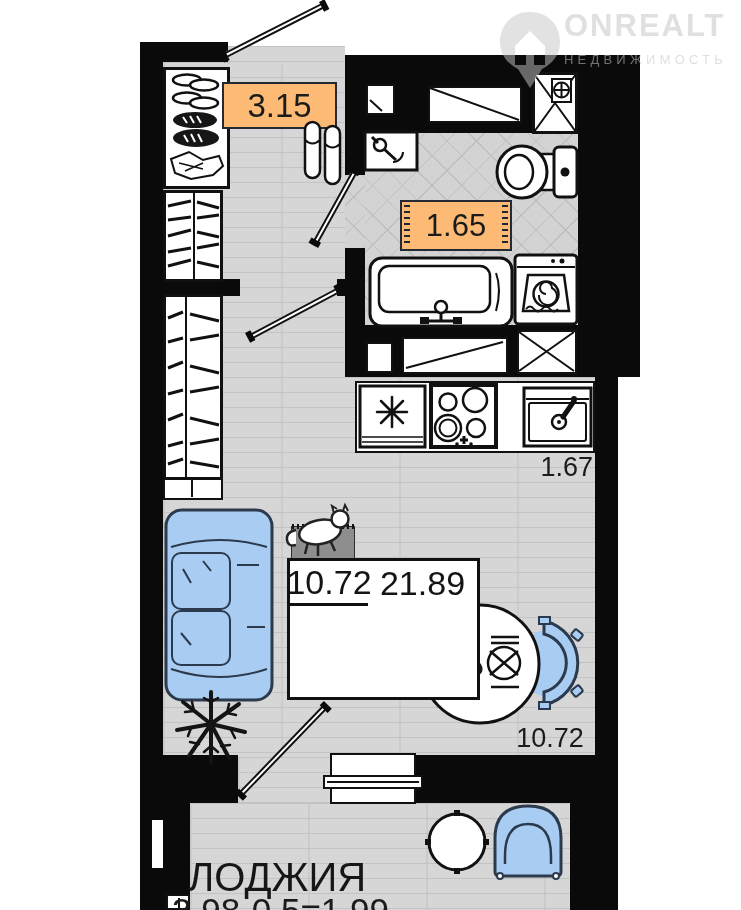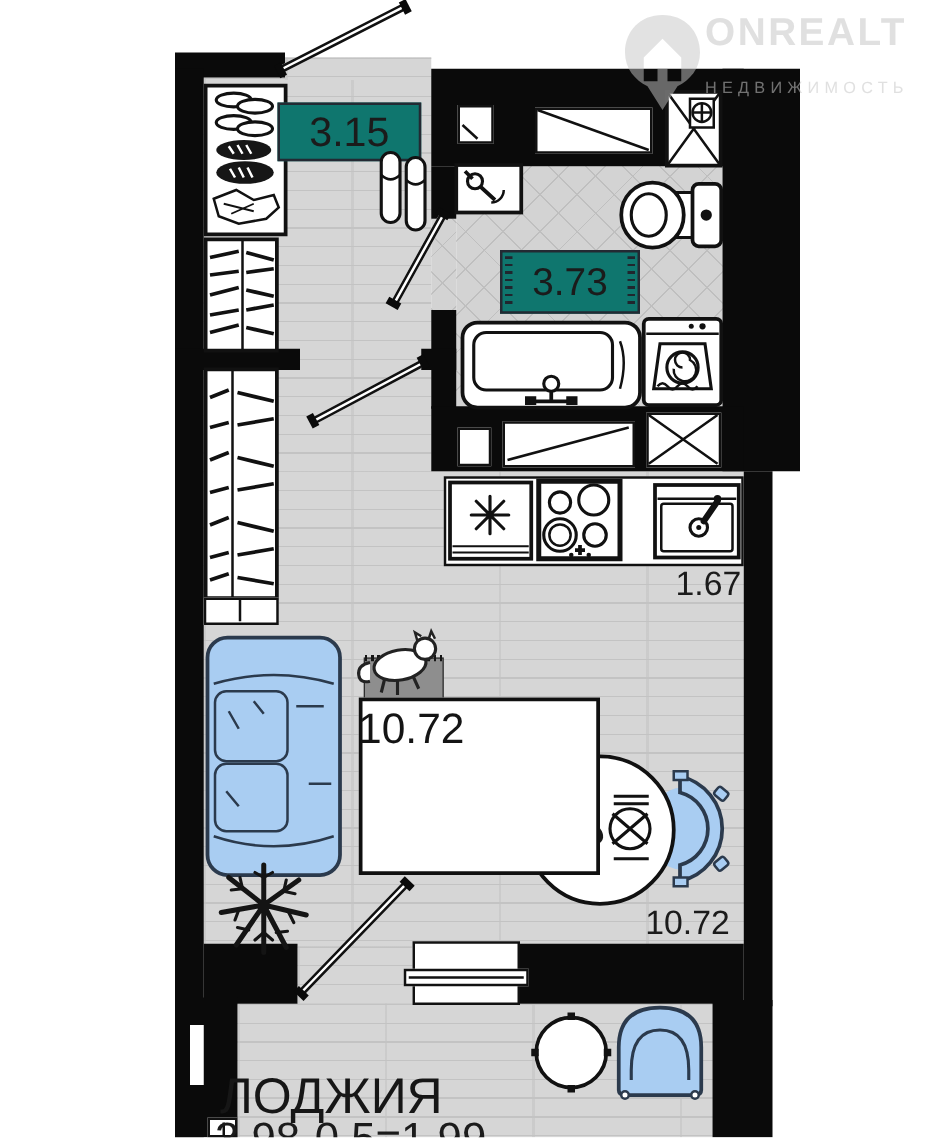--- a/index.html
+++ b/index.html
@@ -7,21 +7,21 @@
         font-family:"Liberation Sans",sans-serif;color:#161616}
   .abs{position:absolute}
   .wall{position:absolute;background:#0a0a0a}
   .floor{position:absolute;background-color:#d6d6d6;
      background-image:repeating-linear-gradient(180deg,#c3c3c3 0 1px,transparent 1px 15px),
                       repeating-linear-gradient(90deg,rgba(0,0,0,.05) 0 2px,transparent 2px 118px)}
   .floorD{position:absolute;background-color:#d3d3d3;
      background-image:repeating-linear-gradient(45deg,#bfbfbf 0 1px,transparent 1px 21px),
                       repeating-linear-gradient(135deg,#bfbfbf 0 1px,transparent 1px 21px)}
   .wht{position:absolute;background:#fff;border:2.5px solid #111;box-sizing:border-box}
-  .blue{position:absolute;background:#0f766e;border:2.5px solid #232a33;box-sizing:border-box;
+  .blue{position:absolute;background:#fdba74;border:2.5px solid #232a33;box-sizing:border-box;
         display:flex;align-items:center;justify-content:center}
   .lbl{position:absolute;display:flex;align-items:center;justify-content:center;color:#1b1b1b}
   .leaf{position:absolute;background:#fff;border:2px solid #111;height:6px;box-sizing:border-box;transform-origin:2px 50%}
   .leaf:before,.leaf:after{content:"";position:absolute;top:-4px;width:6px;height:11px;background:#0a0a0a}
   .leaf:before{left:-5px}.leaf:after{right:-5px}
   .mat:before,.mat:after{content:"";position:absolute;top:3px;bottom:3px;width:6px;
         background:repeating-linear-gradient(180deg,#20262e 0 2px,transparent 2px 6px)}
   .mat:before{left:2px}.mat:after{right:2px}
   .rug{position:absolute;background:#8e8e8e;border:1.5px solid #2d2d2d;box-sizing:border-box}
   .rug:before,.rug:after{content:"";position:absolute;left:0;right:0;height:5px;
@@ -31,21 +31,21 @@
   .card{position:absolute;display:grid;grid-template-columns:78px 1fr;grid-template-rows:1fr 1fr 1fr;
         background:#fff;border:3px solid #101010;box-sizing:border-box;z-index:6}
   .card .cell{display:flex;align-items:center;justify-content:center;color:#141414}
   .card .type{grid-row:1/4;border-right:3px solid #101010;font-size:46px}
   .card .r{font-size:34px;border-bottom:3px solid #101010}
   .card .r:last-child{border-bottom:none}
   #wm{position:absolute;left:498px;top:7px;display:flex;z-index:99;pointer-events:none;
       color:rgba(198,198,198,.55)}
   .wm-txt{margin-left:2px}
   .wm-brand{font-weight:700;font-size:31px;letter-spacing:2px;line-height:1.2}
-  .wm-sub{font-size:13px;letter-spacing:4.2px;margin-top:18px}
+  .wm-sub{font-size:13px;letter-spacing:4.2px;margin-top:8px}
   svg{display:block;overflow:visible}
 </style>
 </head>
 <body>
 
 <div id="plan">
 
   <div class="floor" style="left:163px;top:62px;width:182px;height:317px"></div>
   <div class="floor" style="left:228px;top:46px;width:117px;height:18px"></div>
   <div class="floorD" style="left:345px;top:175px;width:20px;height:73px"></div>
@@ -103,21 +103,21 @@
     <path d="M30,32 a10,10 0 0 0 10,-10" stroke="#111" stroke-width="2" fill="none"></path>
   </svg>
   <svg class="abs" style="left:494px;top:142px" width="86" height="60" viewBox="0 0 86 60">
     <path d="M48,12 h16 v36 h-16 z" fill="#fff" stroke="#111" stroke-width="2.5"></path>
     <rect x="60" y="5" width="23" height="50" rx="5" fill="#fff" stroke="#111" stroke-width="3"></rect>
     <circle cx="71" cy="30" r="4.5" fill="#111"></circle>
     <ellipse cx="28" cy="30" rx="25" ry="26" fill="#fff" stroke="#111" stroke-width="3"></ellipse>
     <ellipse cx="25" cy="30" rx="14" ry="17" fill="none" stroke="#111" stroke-width="2.5"></ellipse>
   </svg>
   <div class="blue mat" style="left:400px;top:200px;width:112px;height:51px">
-    <div class="lbl" style="position:static;font-size:31px">3.73</div>
+    <div class="lbl" style="position:static;font-size:31px">1.65</div>
   </div>
   <svg class="abs" style="left:368px;top:255px" width="146" height="74" viewBox="0 0 146 74">
     <rect x="2" y="3" width="142" height="68" rx="12" fill="#fff" stroke="#111" stroke-width="3"></rect>
     <rect x="11" y="11" width="111" height="46" rx="10" fill="none" stroke="#111" stroke-width="2.5"></rect>
     <path d="M128,18 q6,16 0,38" stroke="#111" stroke-width="2" fill="none"></path>
     <circle cx="73" cy="52" r="6" fill="#fff" stroke="#111" stroke-width="2.5"></circle>
     <path d="M58,66 h30 M73,58 v8" stroke="#111" stroke-width="3"></path>
     <rect x="52" y="62" width="9" height="7" fill="#111"></rect>
       <rect x="85" y="62" width="9" height="7" fill="#111"></rect>
   </svg>
@@ -257,20 +257,21 @@
     <circle cx="63" cy="63" r="59" fill="#fff" stroke="#111" stroke-width="3"></circle>
     <circle cx="44" cy="38" r="6" fill="#fff" stroke="#111" stroke-width="2"></circle>
     <path d="M74,36 h28 M74,42 h28 M74,86 h28" stroke="#111" stroke-width="2.5"></path>
     <circle cx="87" cy="62" r="16" fill="#fff" stroke="#111" stroke-width="2.5"></circle>
     <path d="M73,50 L101,74 M73,74 L101,50" stroke="#111" stroke-width="2.5"></path>
     <path d="M52,58 q-8,4 -4,12 q4,8 12,4 q8,-4 2,-12 q-5,-7 -10,-4 z M48,70 l-6,8 M60,74 l2,9 M54,54 l-2,-8" fill="#1b1b1b" stroke="#1b1b1b" stroke-width="2"></path>
   </svg>
 
   <div class="card" style="left:287px;top:558px;width:193px;height:142px">
     <div class="cell r">10.72</div>
+    <div class="cell r">21.89</div>
   </div>
 
   <div class="lbl" style="left:508px;top:723px;width:84px;height:30px;font-size:27px">10.72</div>
 
   <div class="wht" style="left:330px;top:753px;width:86px;height:51px"></div>
   <div class="wht glz" style="left:323px;top:775px;width:100px;height:14px"></div>
 
   <svg class="abs" style="left:424px;top:809px" width="66" height="66" viewBox="0 0 66 66">
     <circle cx="33" cy="33" r="28" fill="#fff" stroke="#111" stroke-width="3"></circle>
     <g fill="#111">
@@ -280,21 +281,21 @@
         <rect x="59" y="30" width="6" height="6"></rect>
       </g>
   </svg>
   <svg class="abs" style="left:487px;top:800px" width="82" height="80" viewBox="0 0 82 80">
     <path d="M8,72 L8,38 Q8,6 41,6 Q74,6 74,38 L74,72 Q74,76 69,76 L13,76 Q8,76 8,72 Z" fill="#a9cdf2" stroke="#2b3a4d" stroke-width="3"></path>
     <path d="M18,56 Q18,24 41,24 Q64,24 64,56" fill="none" stroke="#2b3a4d" stroke-width="2.5"></path>
     <path d="M18,56 L18,64 M64,56 L64,64" stroke="#2b3a4d" stroke-width="2.5"></path>
     <circle cx="13" cy="76" r="3" fill="#fff" stroke="#2b3a4d" stroke-width="2"></circle>
     <circle cx="69" cy="76" r="3" fill="#fff" stroke="#2b3a4d" stroke-width="2"></circle>
   </svg>
-  <div class="lbl" style="left:176px;top:855px;width:230px;height:44px;font-size:40px;justify-content:flex-start;color:#161616">ЛОДЖИЯ</div>
+  <div class="lbl" style="left:188px;top:855px;width:230px;height:44px;font-size:40px;justify-content:flex-start;color:#161616">ЛОДЖИЯ</div>
   <div class="lbl" style="left:172px;top:891px;width:330px;height:40px;font-size:35px;justify-content:flex-start">3.98·0.5=1.99</div>
 
   <div id="wm">
     <svg width="64" height="78" viewBox="0 0 64 78" style="margin-top:4px">
       <path fill="rgba(198,198,198,0.5)" fill-rule="evenodd" d="M32,1 C14,1 2,14 2,31 C2,44 10,53 20,58 L32,77 L44,58 C54,53 62,44 62,31 C62,14 50,1 32,1 Z
            M17,35 L32,20 L47,35 L47,54 L36,54 L36,44 L28,44 L28,54 L17,54 Z"></path>
     </svg>
     <div class="wm-txt">
       <div class="wm-brand">ONREALT</div>
       <div class="wm-sub">НЕДВИЖИМОСТЬ</div>

